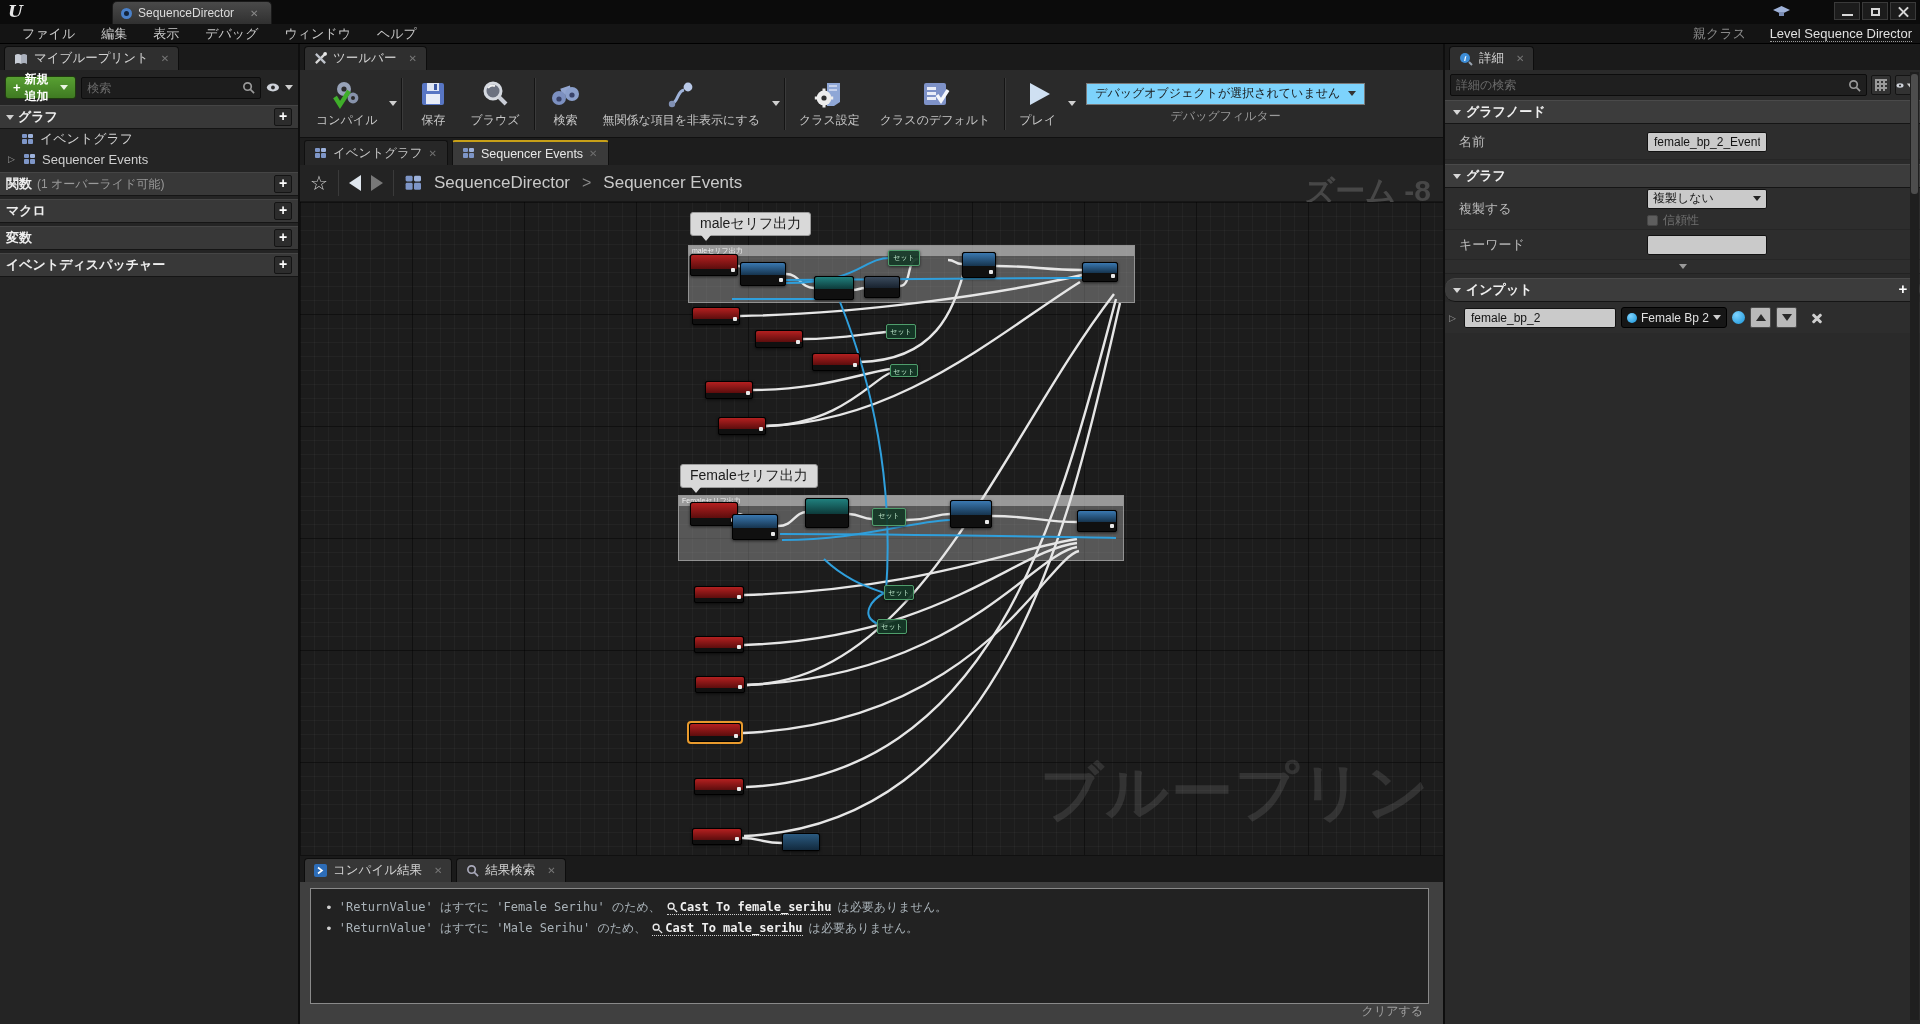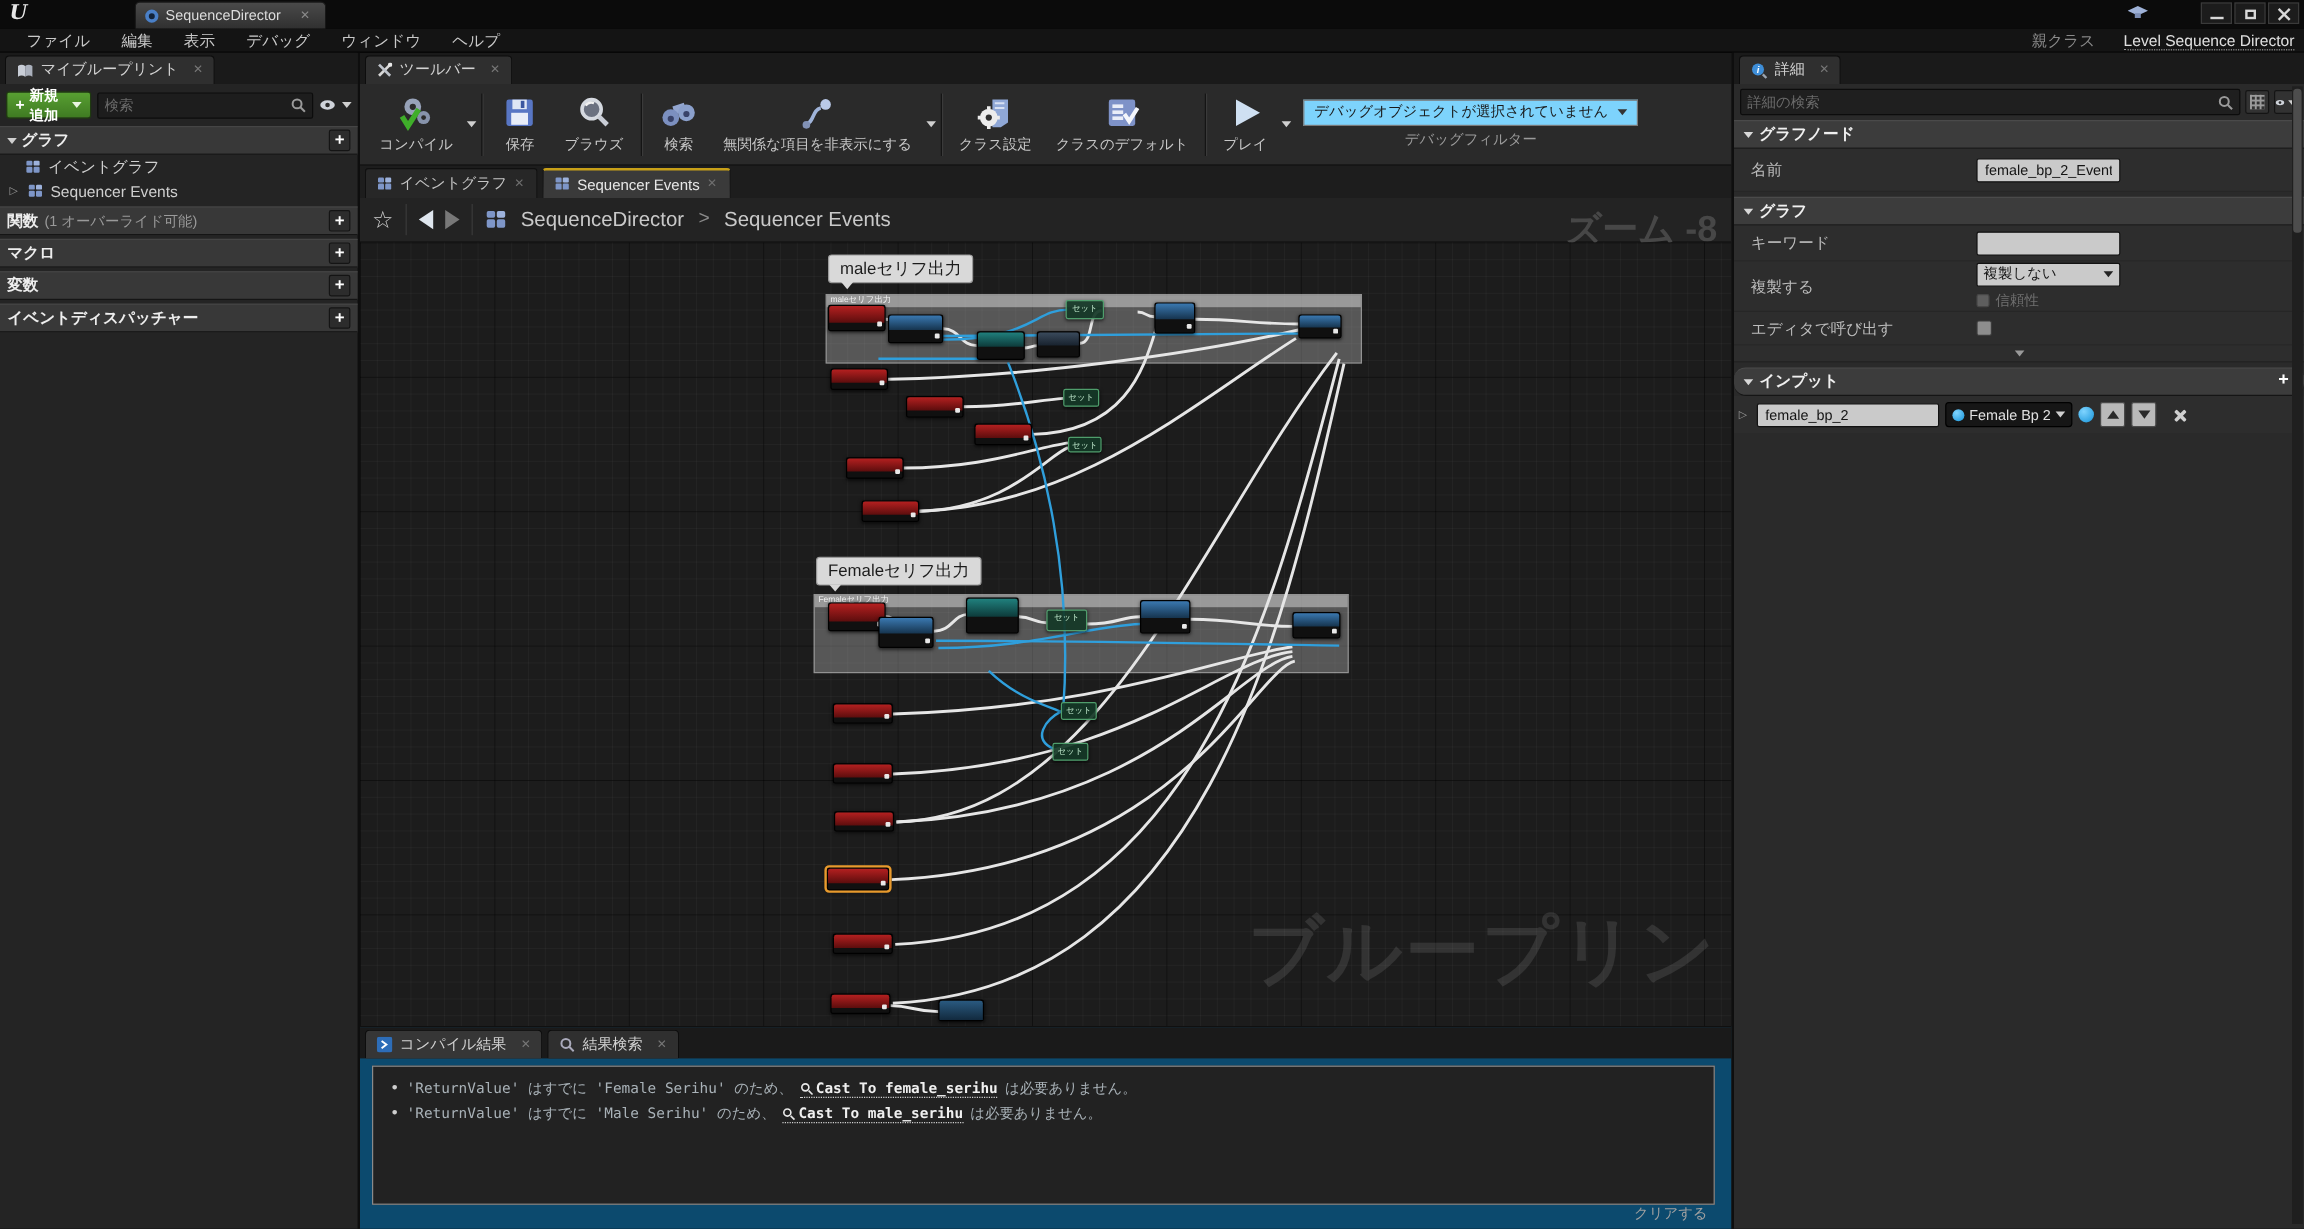--- a/index.html
+++ b/index.html
@@ -127,21 +127,21 @@
   .gnode.darkblue .hd { height:100%; background:linear-gradient(#2a5a80,#122a3e); }
   .gnode.set { background:rgba(20,55,38,0.92); border:1px solid #4f9e6c; }
   .gnode.set .hd { height:100%; background:transparent; color:#bfe8cc; font-size:7px; text-align:center; line-height:1.9; }
   .gnode.selected { outline:2px solid #e89a2d; }
   .gnode .pinL,.gnode .pinR { position:absolute; width:4px; height:4px; background:#e8e8e8; border-radius:1px; } .gnode .pinR { right:2px; bottom:3px; }
   #wires { position:absolute; left:0; top:0; }
   .wire-w { stroke:#e6e6e6; stroke-width:2.4; fill:none; }
   .wire-b { stroke:#2f9fdc; stroke-width:2; fill:none; }
 
   
-  #bottom-panel { height:169px; background:#0c4a6e; border-top:1px solid #101010; position:relative; }
+  #bottom-panel { height:169px; background:#404040; border-top:1px solid #101010; position:relative; }
   #compiler-box { position:absolute; left:10px; right:14px; top:32px; height:116px; background:#222;
     border:1px solid #8a8a8a; padding:8px 14px; overflow:hidden; }
   .cmsg { display:flex; align-items:center; gap:6px; color:#a9b2b8; font-family:"DejaVu Sans Mono",monospace;
     font-size:12px; height:21px; white-space:nowrap; }
   .cmsg .bullet { color:#cfcfcf; font-size:13px; }
   .cmsg .lnk { color:#f0f0f0; font-weight:bold; border-bottom:1px dotted #cfcfcf; display:inline-flex; align-items:center; gap:2px; }
   #clear-link { position:absolute; right:20px; bottom:4px; color:#a0a0a0; font-size:12px; }
 
   
   #details-search-row { display:flex; align-items:center; gap:4px; padding:4px 5px; }
@@ -704,40 +704,36 @@
   </div>
   <div class="drow" style="height:36px;">
     <span class="dlabel">名前</span>
     <input class="lfield" value="female_bp_2_Event_4" style="">
   </div>
 
   <div class="dsec-head" style="margin-top:4px;">
     <span class="tri"></span>
     <span>グラフ</span>
   </div>
-  <div class="drow" style="height:30px;">
-    <span class="dlabel">キーワード</span>
-    <input class="lfield" value="" style="">
-  </div>
   <div class="drow" style="height:42px;">
     <span class="dlabel">複製する</span>
     <div>
       <div class="ddown">
         <span>複製しない</span>
         <span class="caret"></span>
       </div>
       <div style="display:flex;align-items:center;gap:5px;margin-top:3px;">
         <span class="chk dis"></span>
         <span style="color:#6f6f6f;font-size:12px;">信頼性</span>
       </div>
     </div>
   </div>
-  <div class="drow" style="height:28px;">
-    <span class="dlabel">エディタで呼び出す</span>
-    <span class="chk"></span>
+  <div class="drow" style="height:30px;">
+    <span class="dlabel">キーワード</span>
+    <input class="lfield" value="" style="">
   </div>
   <div class="dexpander">
       <span class="caret"></span>
     </div>
 
   <div class="dsec-head" style="margin-top:4px;border-radius:10px;">
     <span class="tri"></span>
     <span>インプット</span>
     <span class="plus-btn">+</span>
   </div>

